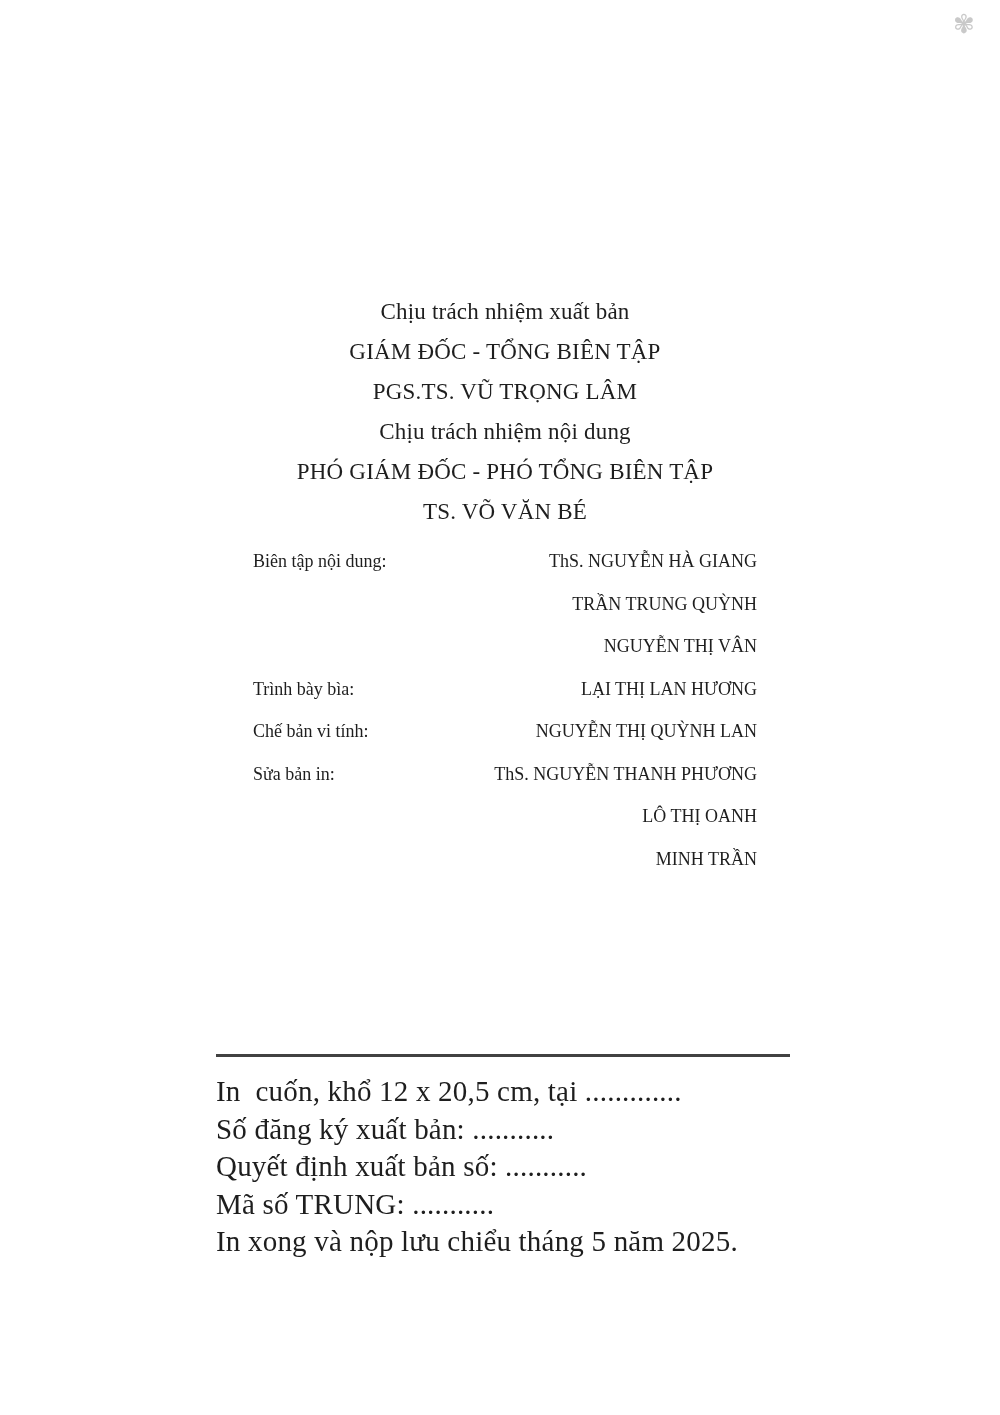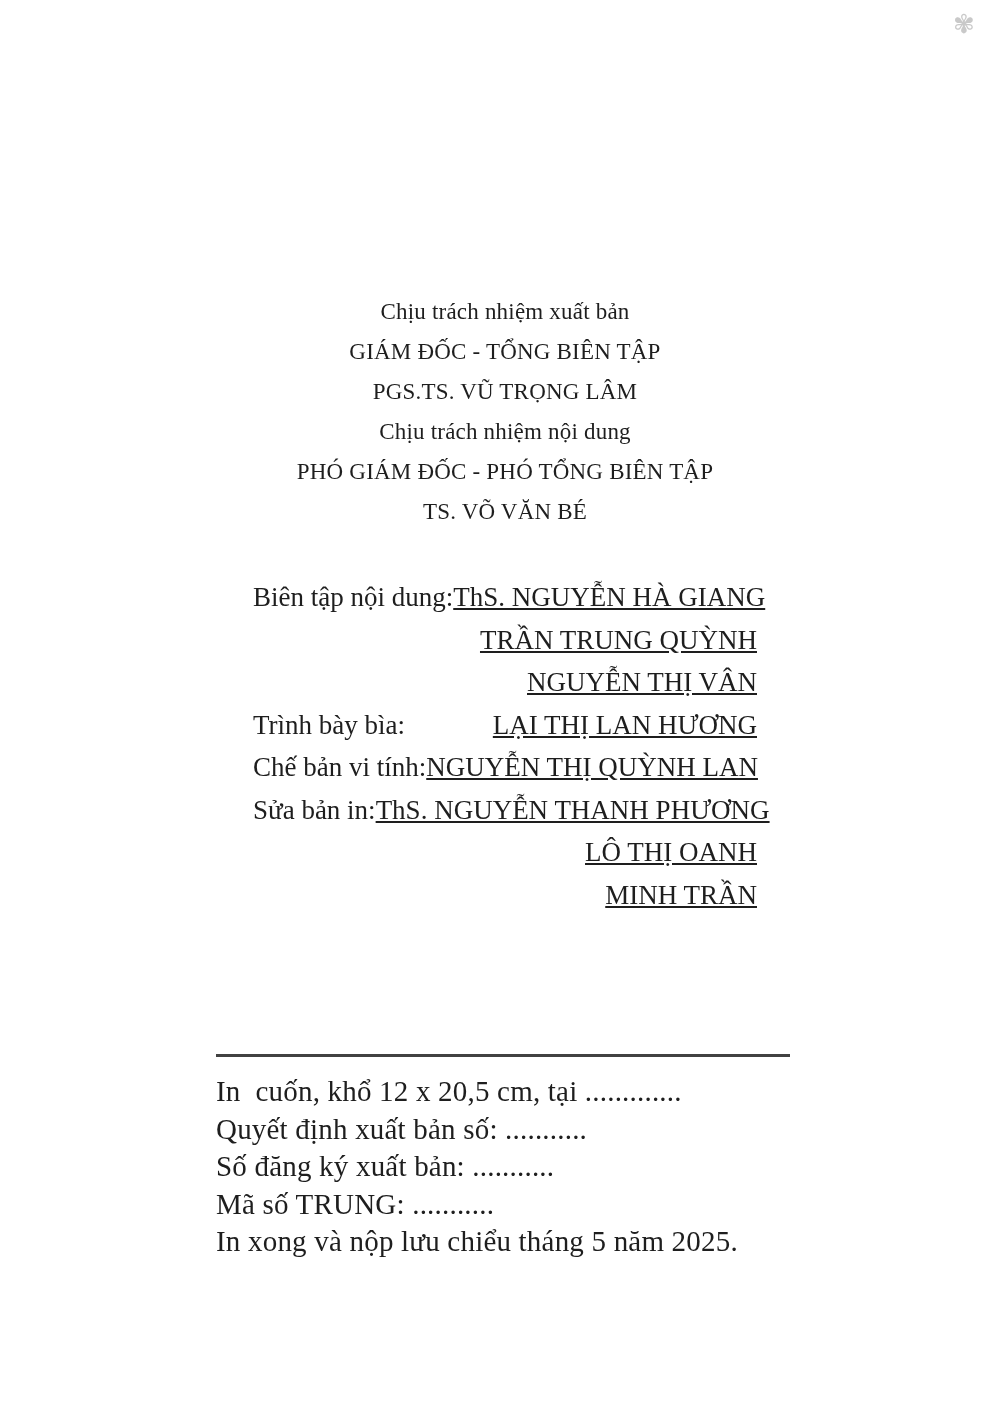--- a/index.html
+++ b/index.html
@@ -33,39 +33,38 @@
     top: 292px;
     left: 250px;
     width: 510px;
     text-align: center;
     font-size: 23px;
     line-height: 40px;
     letter-spacing: 0.2px;
   }
   .credits {
     position: absolute;
-    top: 576px;
+    top: 540px;
     left: 253px;
     width: 504px;
-    font-size: 27px;
+    font-size: 18px;
   }
   .credit-row {
     display: flex;
     justify-content: space-between;
     align-items: baseline;
     line-height: 42.5px;
     white-space: nowrap;
   }
   .credit-label {
     text-align: left;
   }
   .credit-name {
     margin-left: auto;
     text-align: left;
-    text-decoration: underline;
   }
   .print-block {
     position: absolute;
     left: 216px;
     top: 1054px;
     width: 578px;
     font-size: 29px;
   }
   .rule {
     width: 574px;
@@ -125,19 +124,19 @@
       <span class="credit-name">LÔ THỊ OANH</span>
     </div>
     <div class="credit-row">
       <span class="credit-name">MINH TRẦN</span>
     </div>
   </div>
 
   <div class="print-block">
     <div class="rule"></div>
     <div class="print-line">In  cuốn, khổ 12 x 20,5 cm, tại .............</div>
+    <div class="print-line">Số đăng ký xuất bản: ...........</div>
     <div class="print-line">Quyết định xuất bản số: ...........</div>
-    <div class="print-line">Số đăng ký xuất bản: ...........</div>
     <div class="print-line">Mã số TRUNG: ...........</div>
     <div class="print-line">In xong và nộp lưu chiểu tháng 5 năm 2025.</div>
   </div>
 
 </div>
 
 </body></html>

